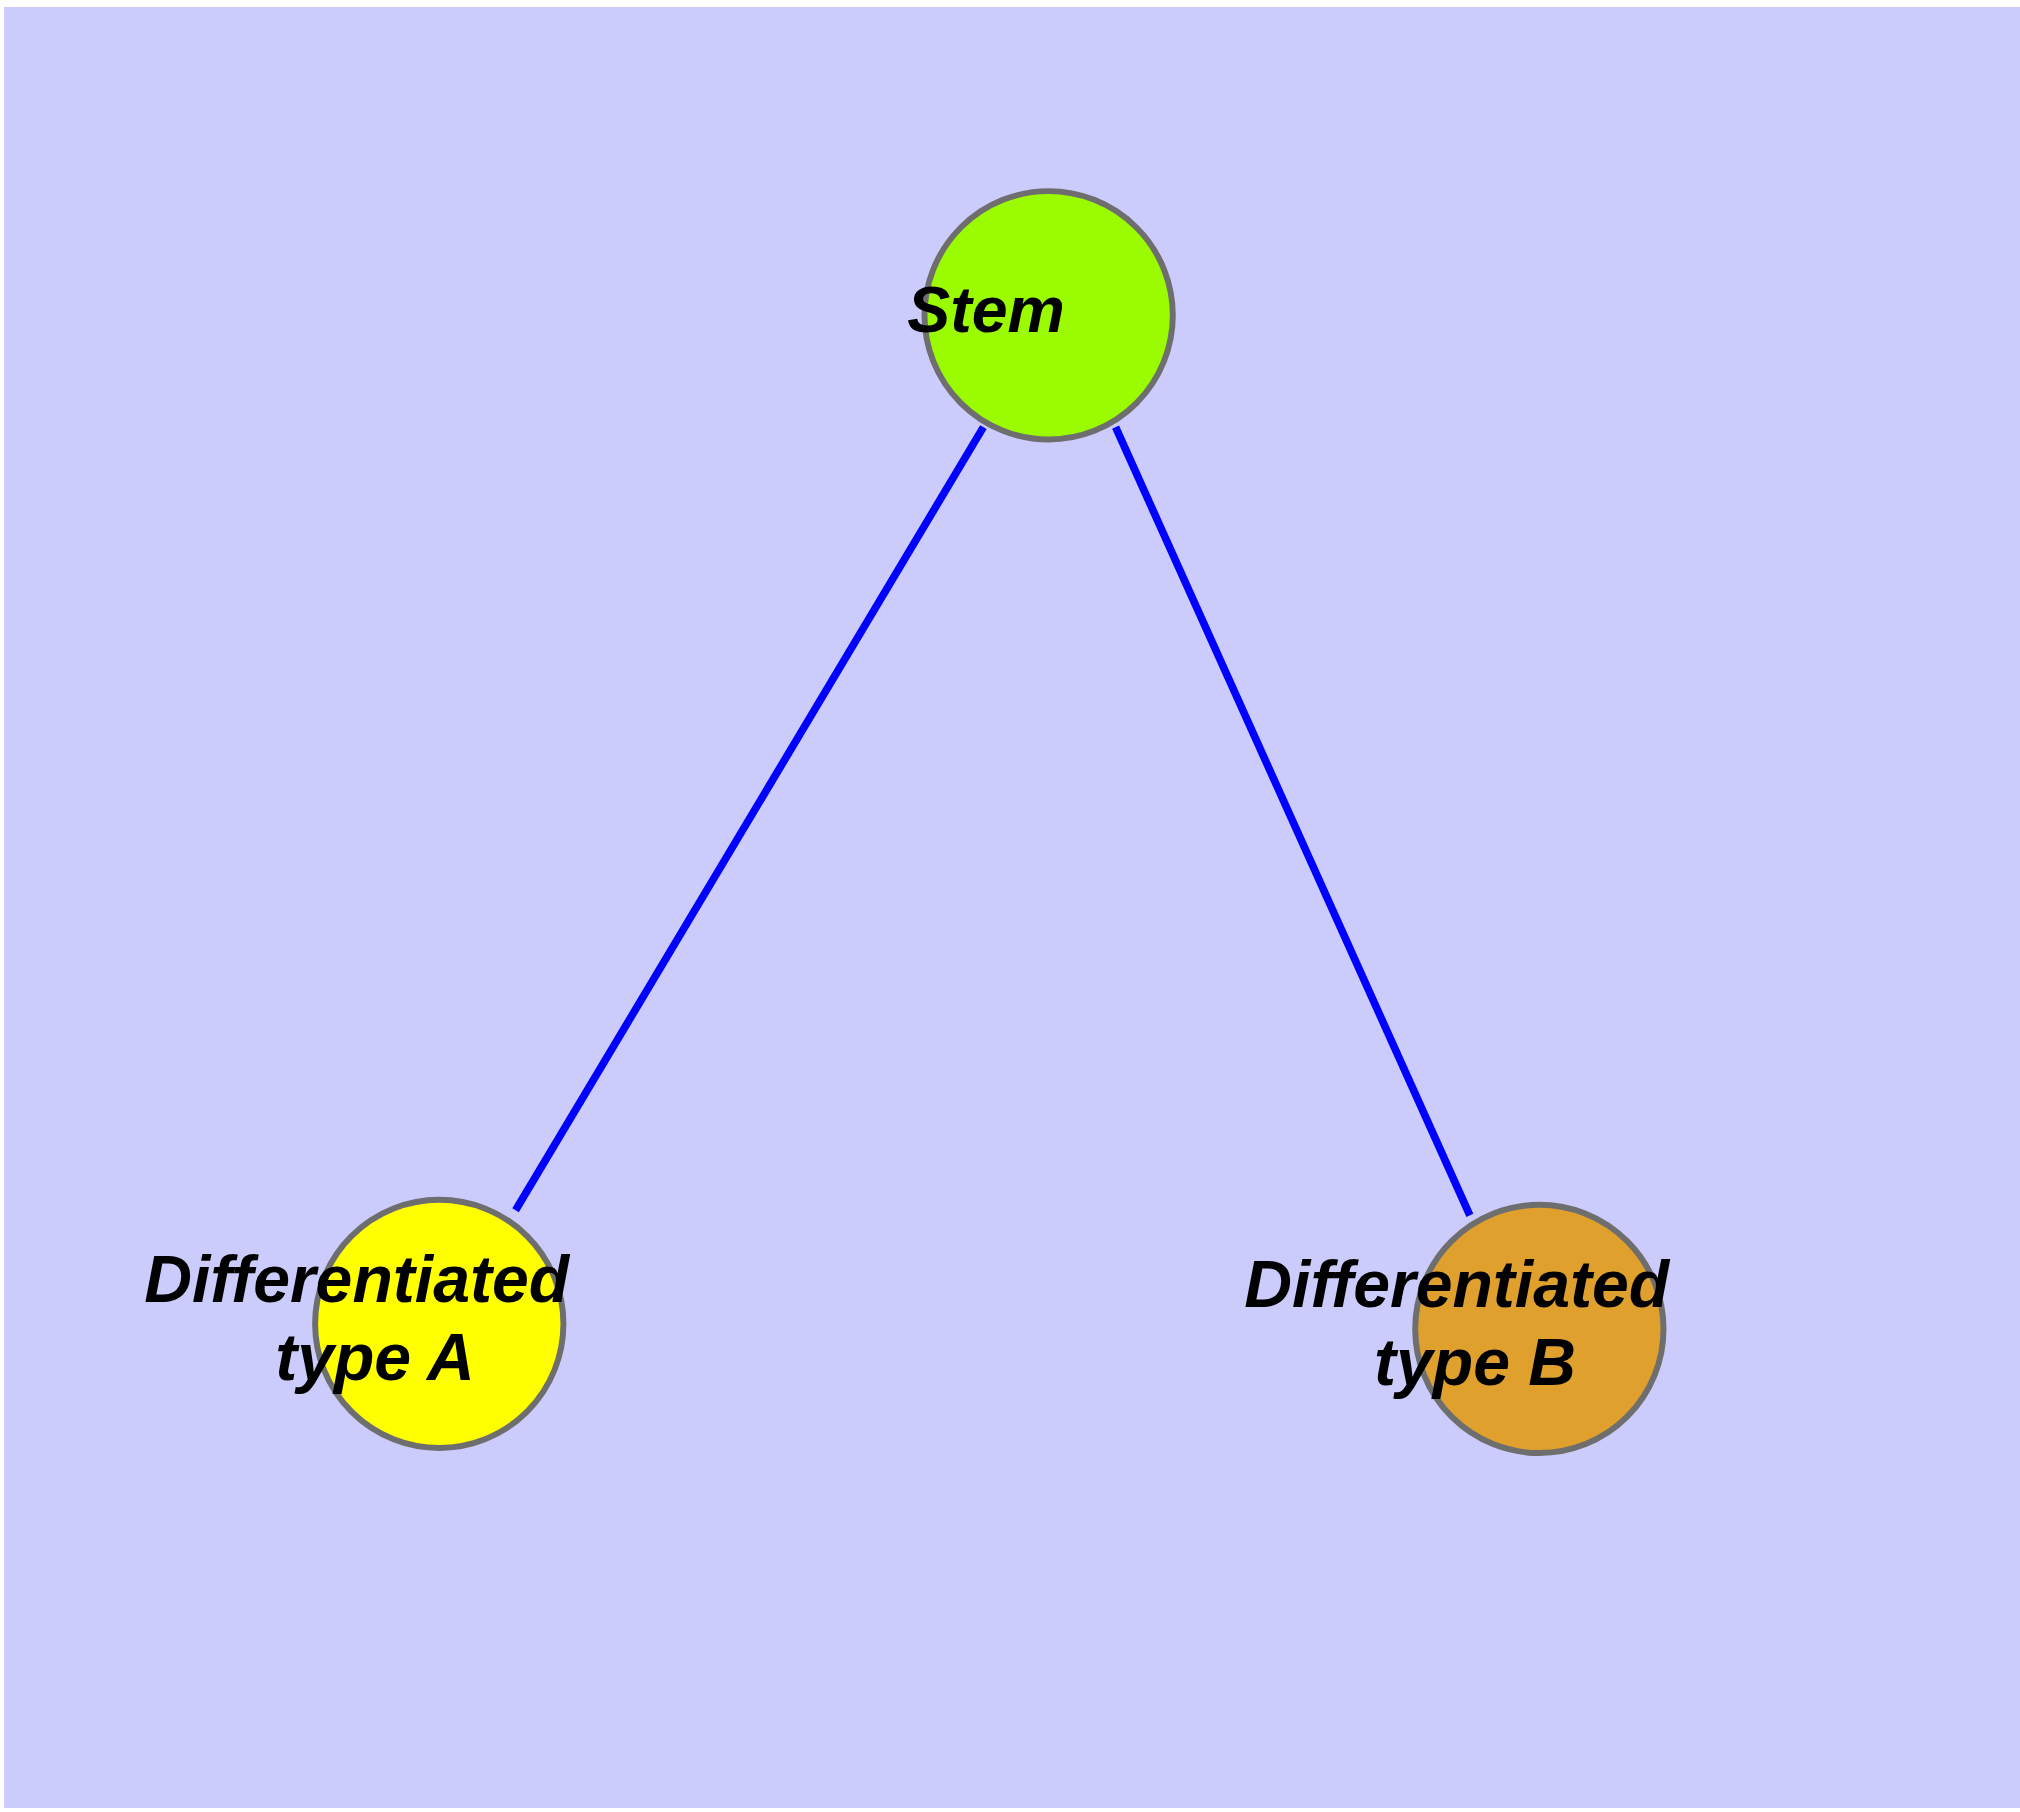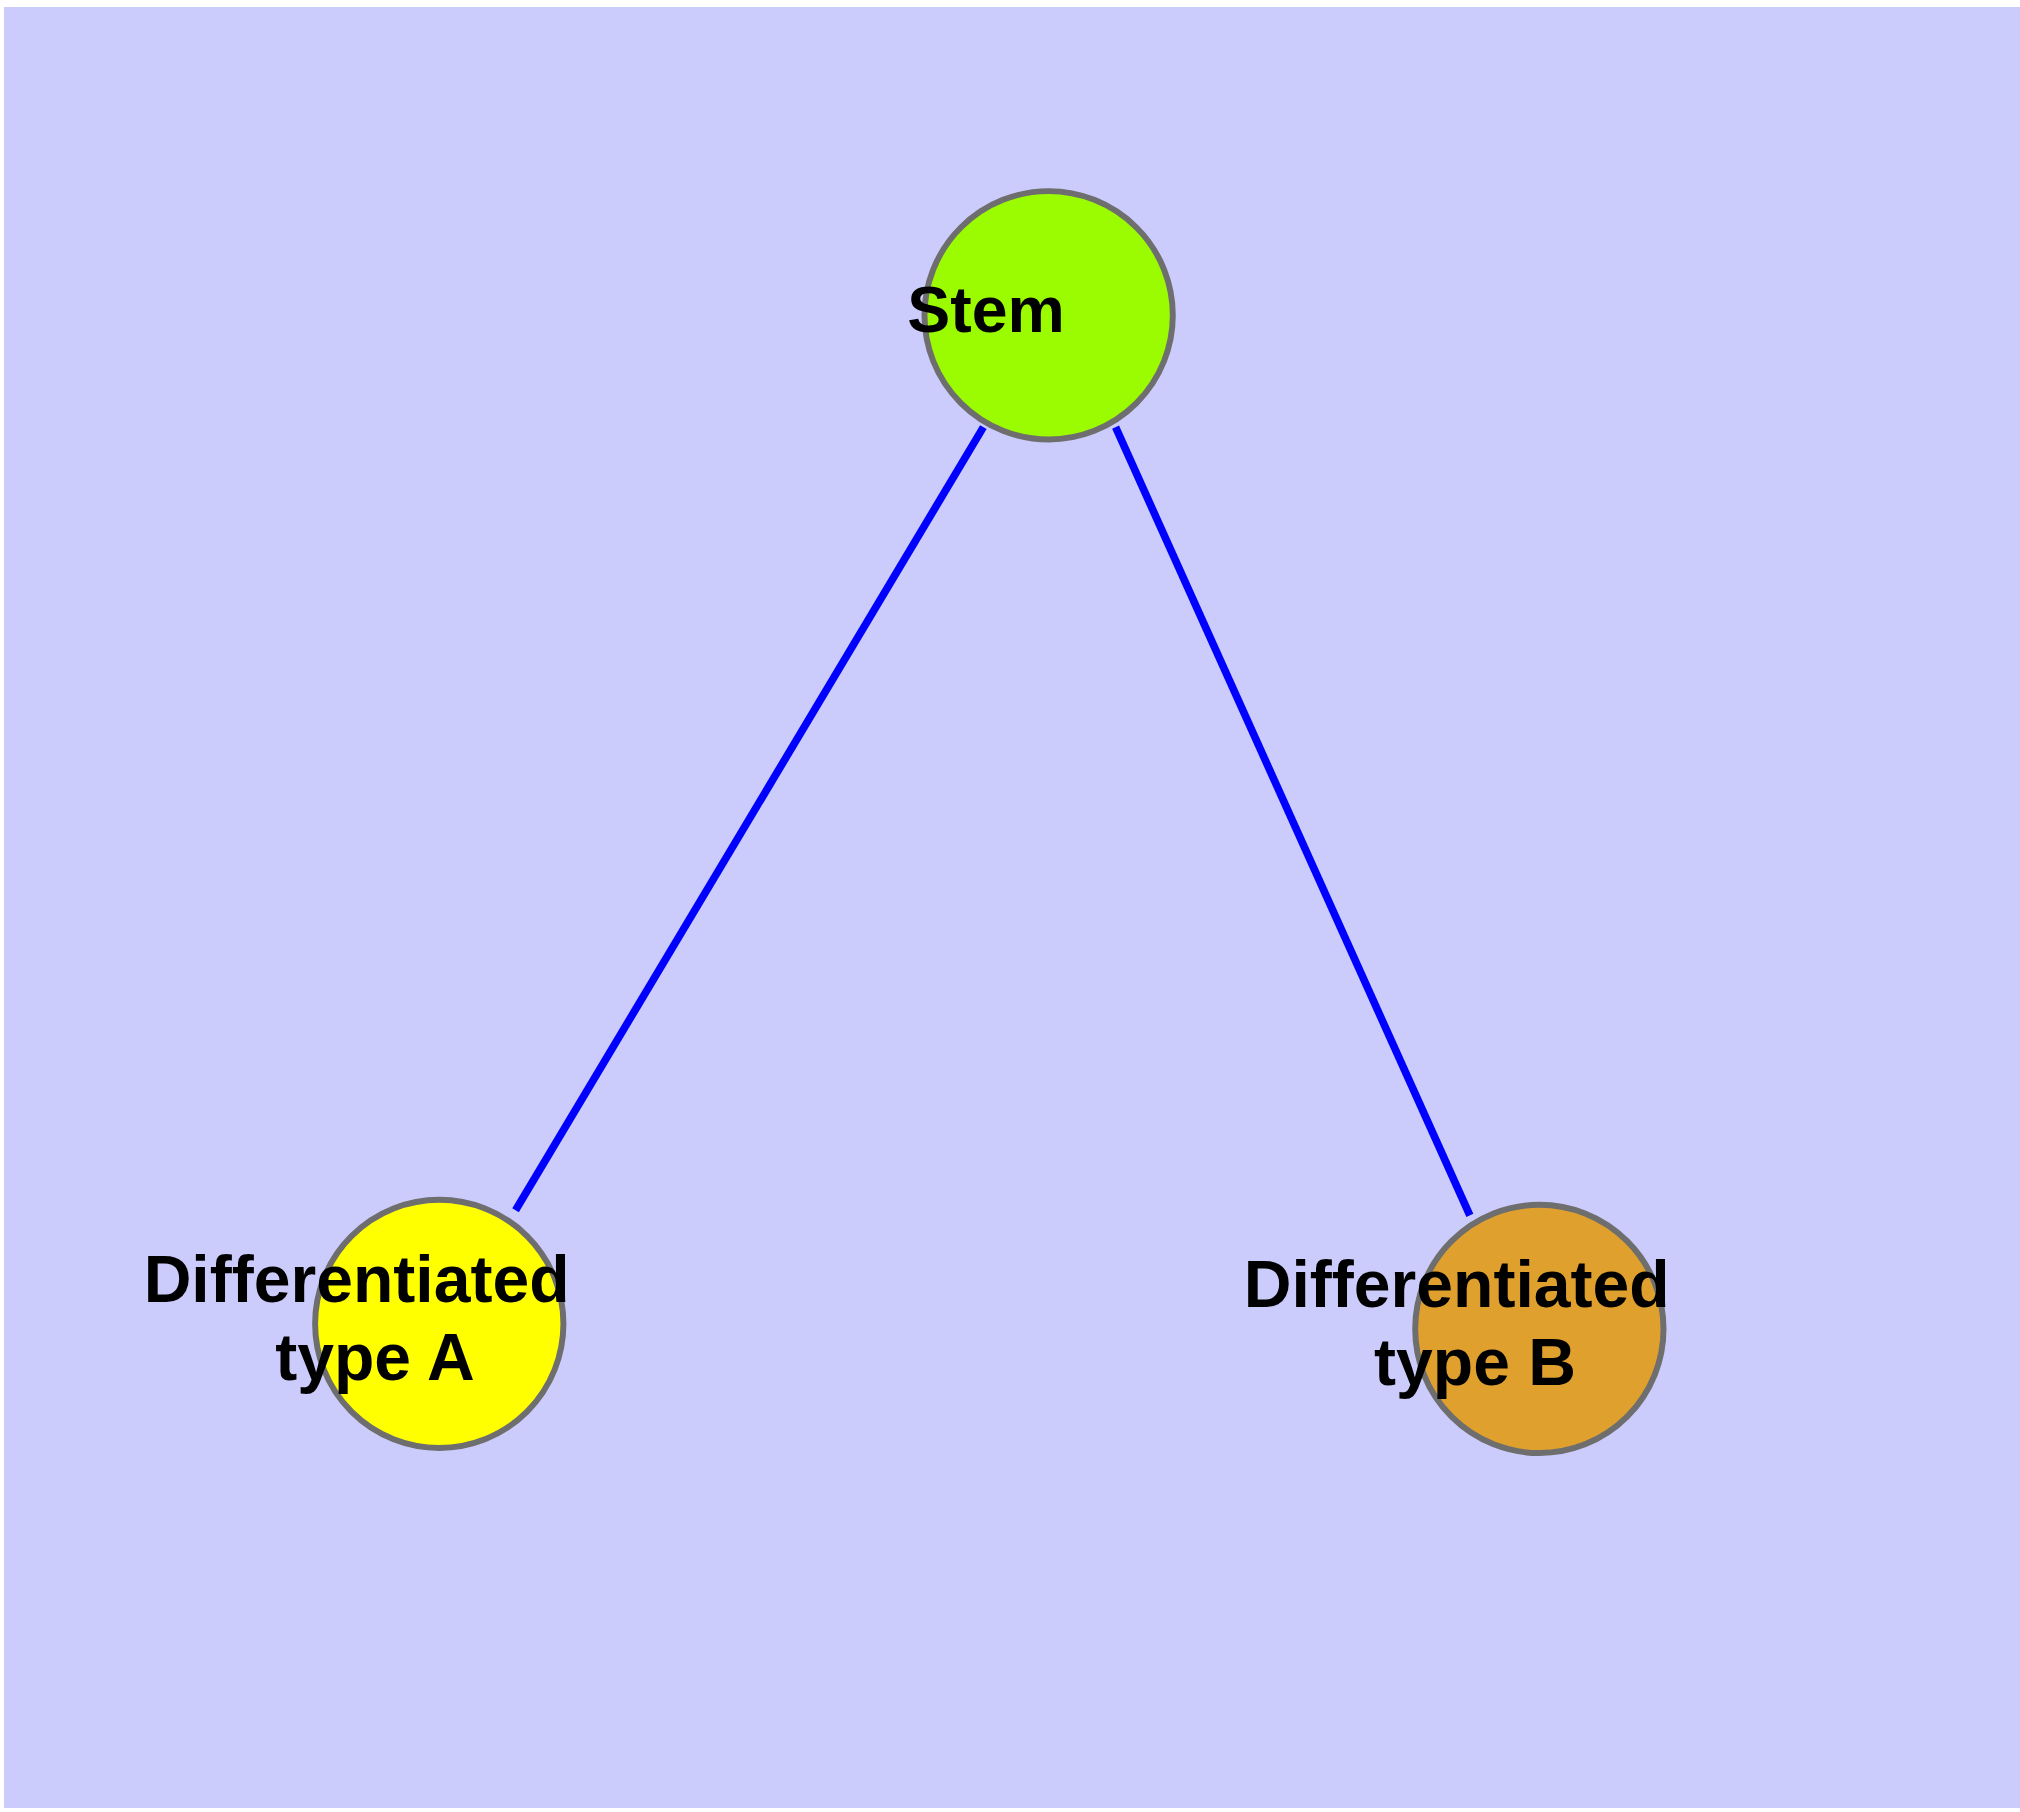--- a/index.html
+++ b/index.html
@@ -12,20 +12,21 @@
     width: 2021px;
     height: 1812px;
     overflow: hidden;
     font-family: "Liberation Sans", sans-serif;
   }
   #graph-canvas {
     position: relative;
     width: 1986px;
     height: 1812px;
     background: #ffffff;
+    font-style: italic;
   }
   #graph-plane {
     position: absolute;
     left: 4.2px;
     top: 6.8px;
     width: 2016px;
     height: 1801px;
     background: #ccccfc;
   }
   #graph-svg {

